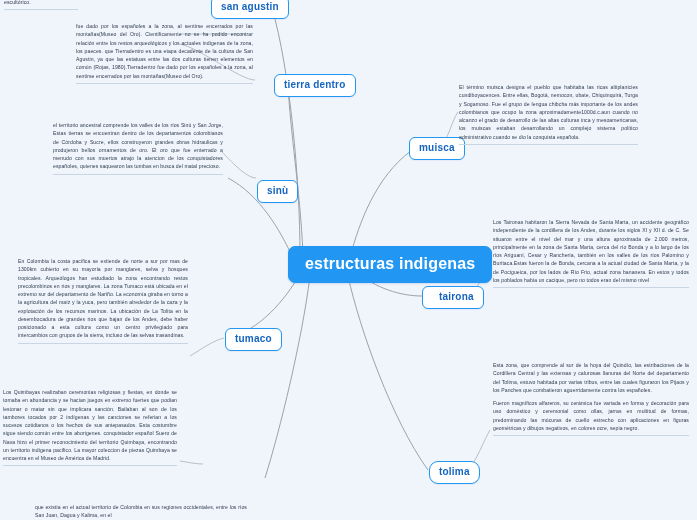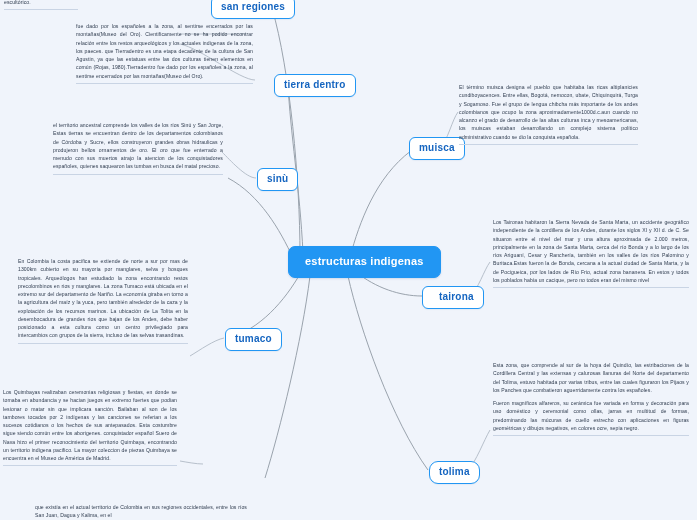--- a/index.html
+++ b/index.html
@@ -44,21 +44,21 @@
     letter-spacing: 0.2px;
     line-height: 1;
     padding: 5px 9px 6px 9px;
     white-space: nowrap;
     box-shadow: 0 1px 1px rgba(30,80,160,0.06);
   }
   .node.root {
     background: #2196f3;
     border-color: #2196f3;
     color: #ffffff;
-    font-size: 11px;
+    font-size: 16px;
     padding: 9px 16px 10px 16px;
     border-radius: 7px;
     box-shadow: 0 1px 2px rgba(30,80,160,0.15);
   }
 
   
   .note {
     position: absolute;
     box-sizing: border-box;
     color: #2e3b4e;
@@ -107,32 +107,32 @@
       <path d="M 468 470 C 476 462, 484 440, 490 430" stroke="#b7c0cb"></path>
       <path d="M 203 464 C 196 464, 186 462, 180 461" stroke="#b7c0cb"></path>
     </g>
   </svg>
 
   <div class="node root" style="left:288px; top:246px;">
     <span>estructuras indigenas</span>
   </div>
 
   <div class="node" style="left:211px; top:-4px;">
-    <span>san regiones</span>
+    <span>san agustin</span>
   </div>
 
   <div class="node" style="left:274px; top:74px;">
     <span>tierra dentro</span>
   </div>
 
   <div class="node" style="left:379px; top:137px;margin-left:30px;">
     <span>muisca</span>
   </div>
 
-  <div class="node" style="left:257px; top:168px;">
+  <div class="node" style="left:257px; top:180px;">
     <span>sinù</span>
   </div>
 
   <div class="node" style="left:422px; top:286px;padding-left:16px;">
     <span>tairona</span>
   </div>
 
   <div class="node" style="left:225px; top:328px;">
     <span>tumaco</span>
   </div>

